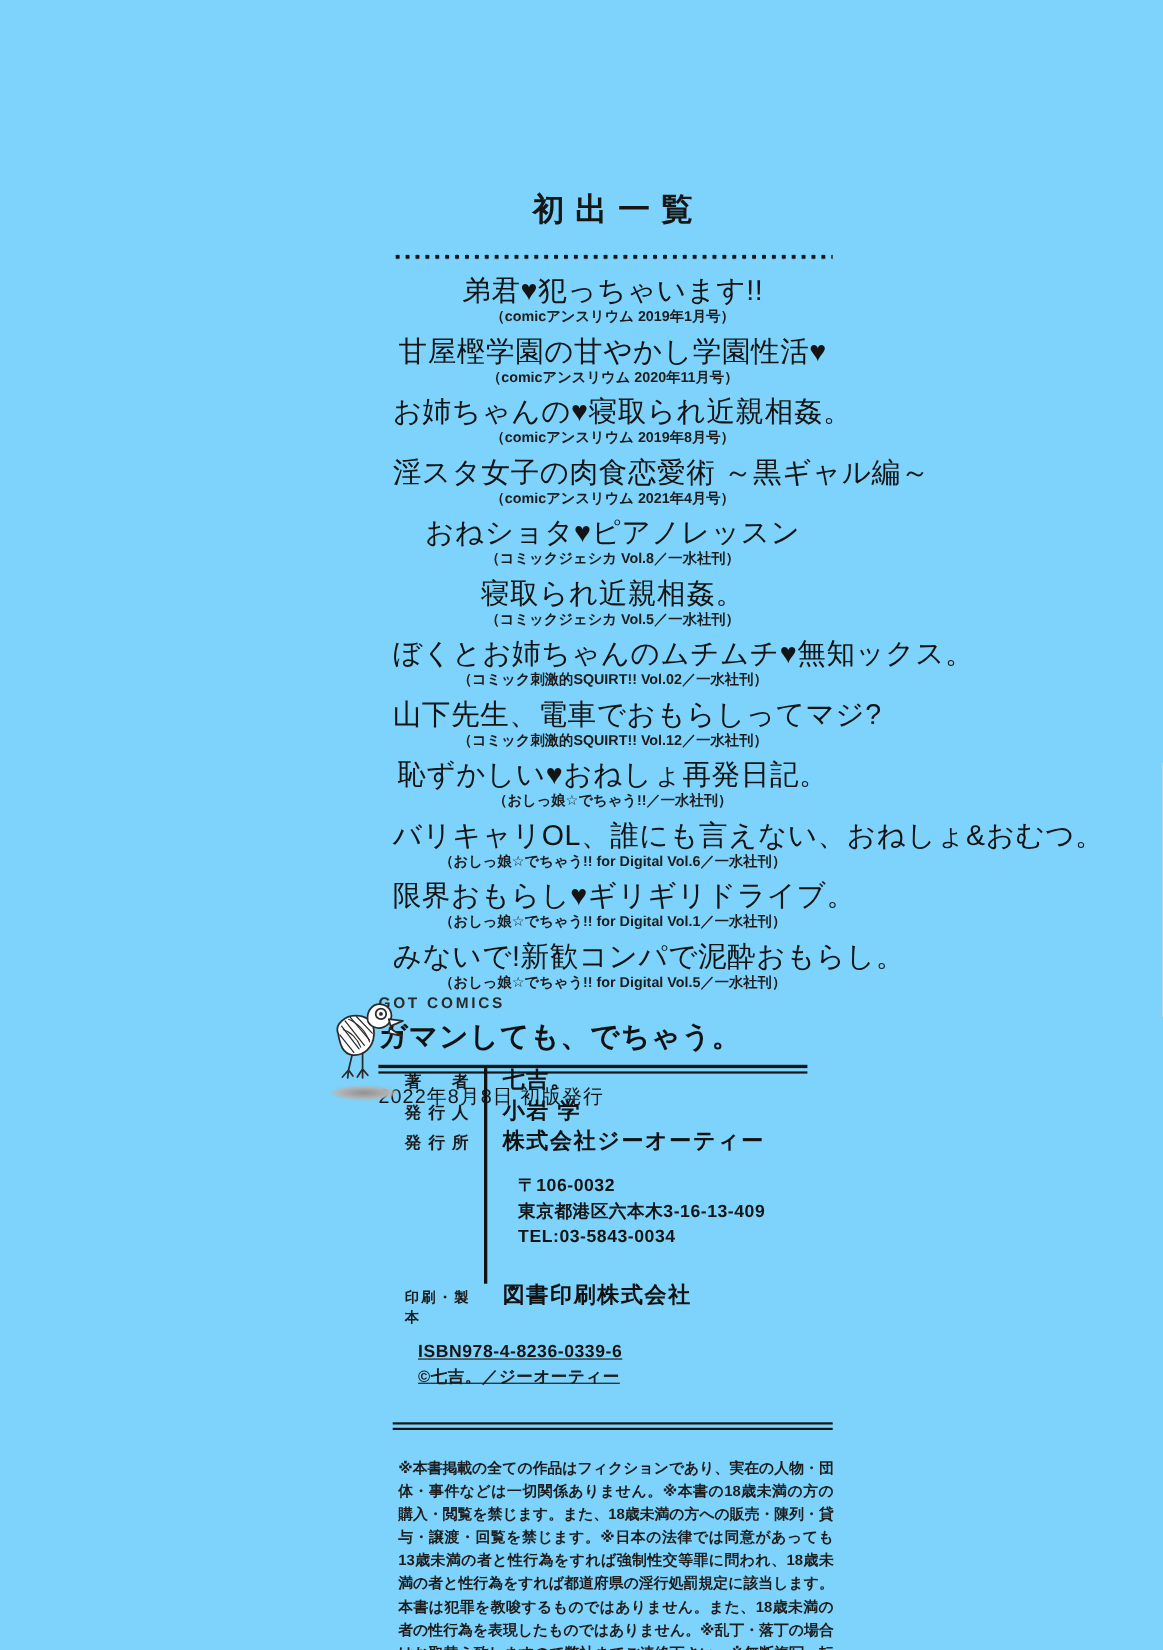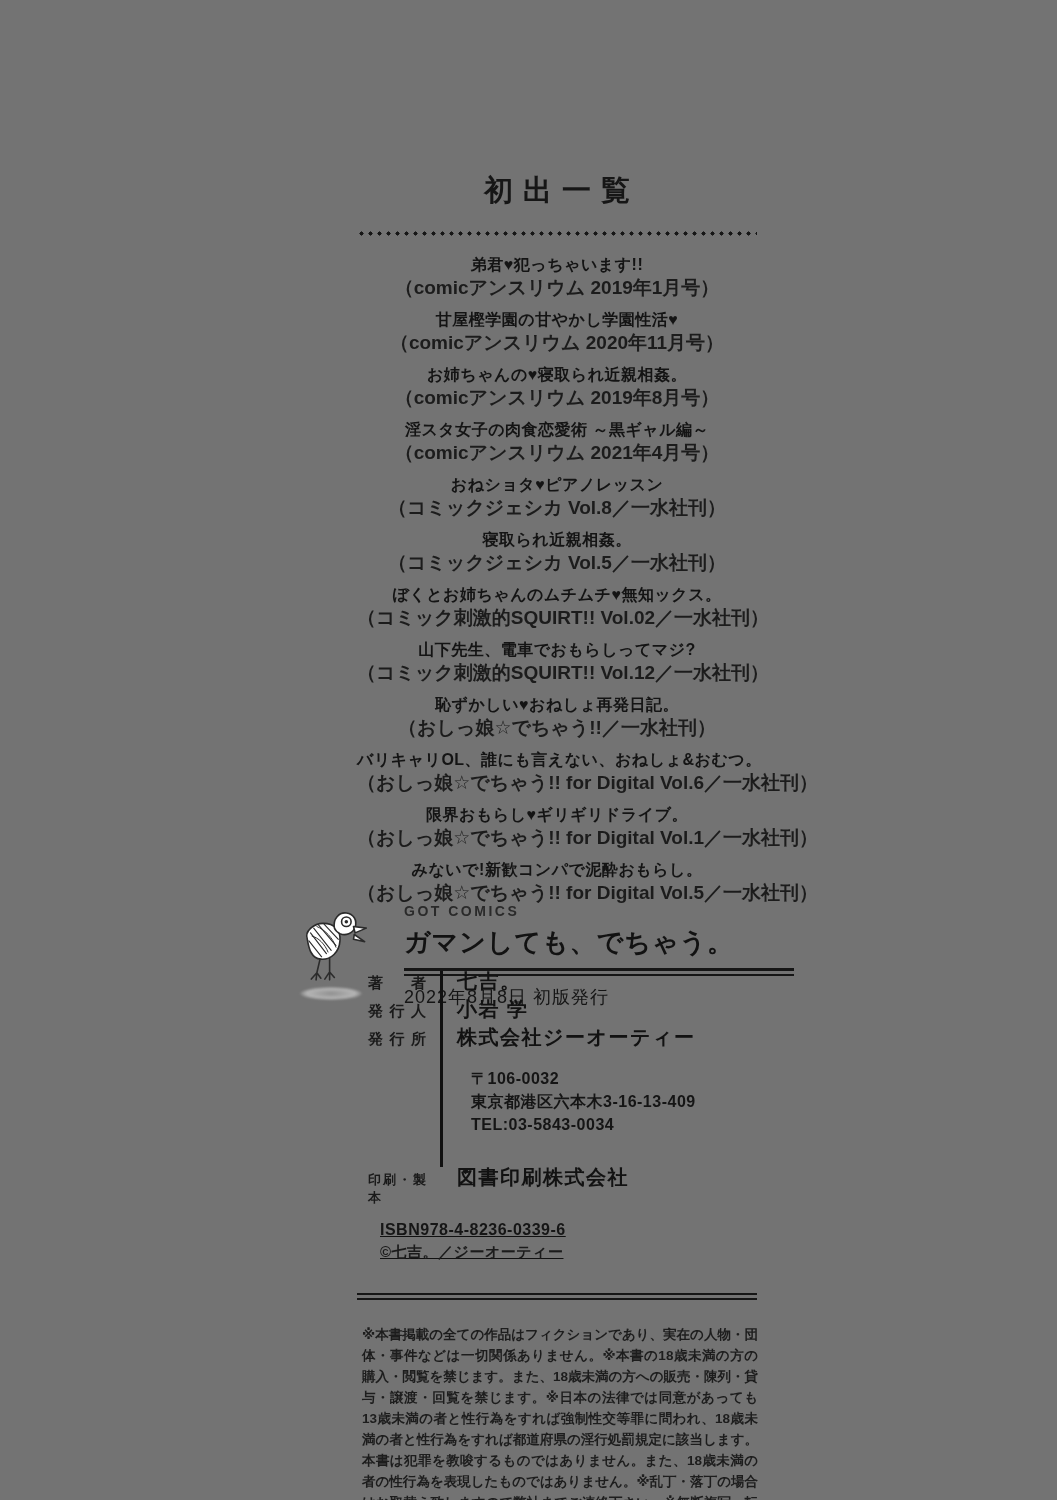--- a/index.html
+++ b/index.html
@@ -5,21 +5,21 @@
   html, body {
     margin: 0;
     padding: 0;
     background: #e8e8e8;
   }
   .page {
     position: relative;
     width: 1057px;
     height: 1500px;
     margin: 0 auto;
-    background: #737373;
+    background: #7dd3fc;
     font-family: "Liberation Sans", "DejaVu Sans", sans-serif;
     color: #111111;
     overflow: hidden;
   }
 
   
   .shoshutsu {
     position: absolute;
     left: 357px;
     top: 152px;
@@ -41,29 +41,29 @@
     background-repeat: repeat-x;
     background-position: left center;
   }
   .entries {
     margin-top: 16px;
   }
   .entry {
     margin-bottom: 11px;
   }
   .entry-title {
-    font-size: 16px;
-    font-weight: bold;
+    font-size: 26px;
+    font-weight: normal;
     letter-spacing: 0.5px;
     line-height: 25px;
     color: #141414;
     white-space: nowrap;
   }
   .entry-source {
-    font-size: 19px;
+    font-size: 13px;
     font-weight: bold;
     line-height: 17px;
     margin-top: 2px;
     color: #1c1c1c;
     white-space: nowrap;
   }
 
   
   .colophon-header {
     position: absolute;
@@ -82,21 +82,21 @@
     position: absolute;
     left: 4px;
     top: 84px;
     width: 62px;
     height: 13px;
     background: radial-gradient(ellipse at center, #8f8f8f 0%, #b5b5b5 55%, rgba(200,200,200,0) 75%);
     border-radius: 50%;
     filter: blur(1px);
   }
   .colophon-text {
-    margin-left: 108px;
+    margin-left: 48px;
     width: 390px;
   }
   .brand-label {
     font-size: 14px;
     font-weight: 600;
     letter-spacing: 2.5px;
     color: #2a2a2a;
   }
   .book-title {
     font-size: 26px;

